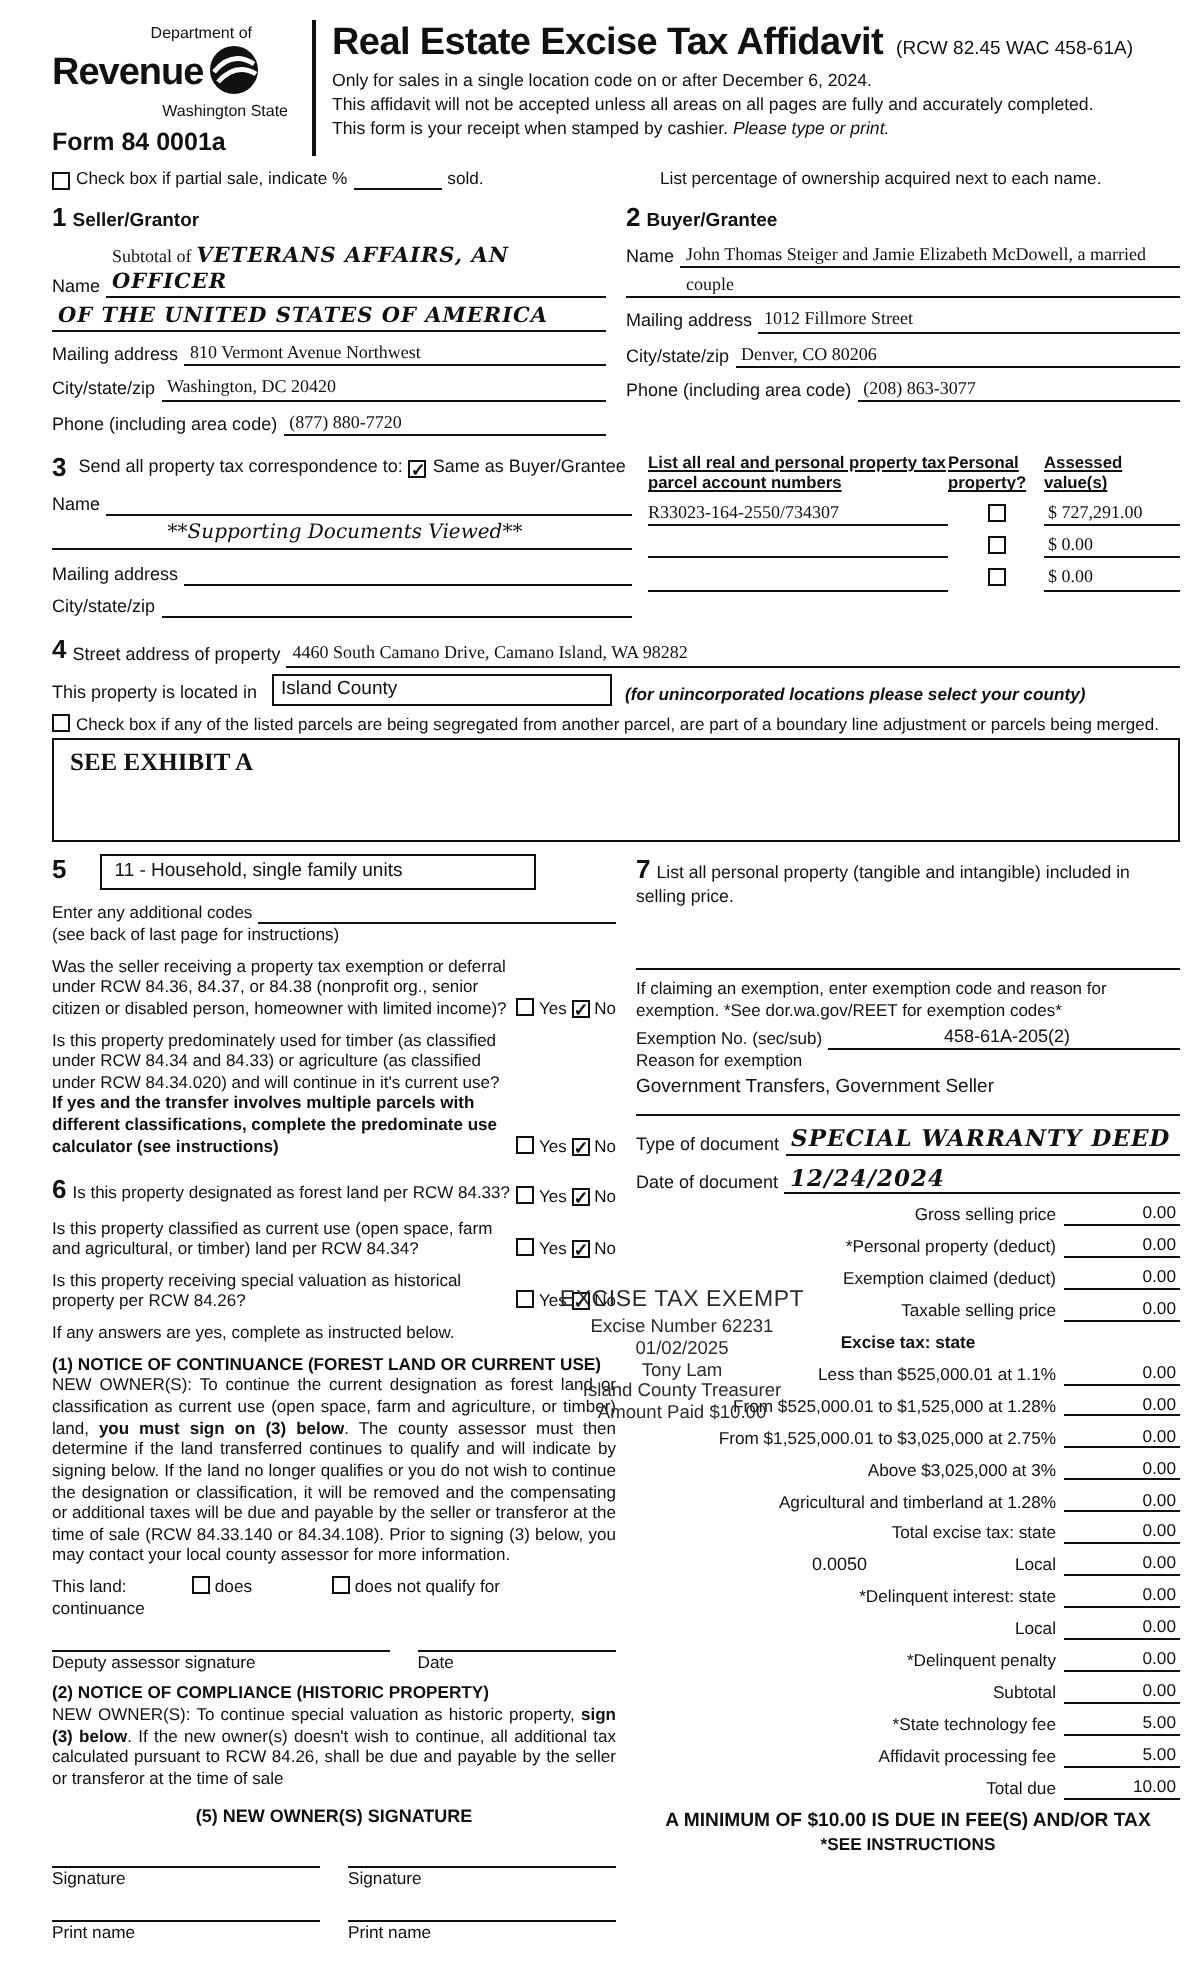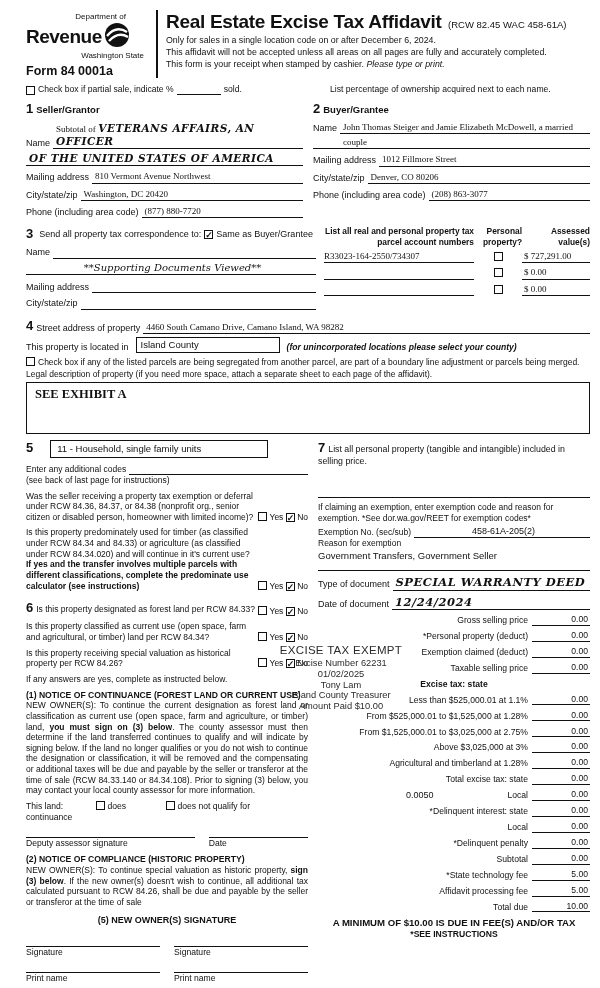--- a/index.html
+++ b/index.html
@@ -41,33 +41,33 @@
   .sechead { font-size:9.5px; font-weight:bold; }
   .frow { display:flex; align-items:flex-end; margin-top:5px; }
   .flabel { white-space:nowrap; padding-right:3px; }
   .ffill { flex:1; border-bottom:1px solid #111; min-height:11px; padding-left:3px; }
   .fullline { border-bottom:1px solid #111; min-height:11px; margin-top:3px; padding-left:3px; }
 
   
   .s3wrap { display:flex; gap:8px; margin-top:8px; }
   .s3left { width:290px; }
   .parcels { flex:1; }
-  .ptable-head { display:flex; font-weight:bold; font-size:8.4px; text-align:right; }
+  .ptable-head { display:flex; font-weight:bold; font-size:8.4px; text-align:left;text-decoration:underline; }
   .pt-c1 { width:150px; } .pt-c2 { width:48px; } .pt-c3 { flex:1; }
   .prow { display:flex; align-items:flex-end; margin-top:4px; }
   .prow .pnum { width:150px; border-bottom:1px solid #111; min-height:11px; }
   .prow .pcb { width:48px; text-align:center; }
   .prow .pval { flex:1; border-bottom:1px solid #111; min-height:11px; padding-left:2px; }
   .stampline { text-align:center; font-style:italic; font-family:"DejaVu Serif",serif; font-size:10px; }
 
   
   .s4 { margin-top:8px; }
   .s4row { display:flex; align-items:flex-end; }
   .countyrow { display:flex; align-items:flex-end; margin-top:3px; gap:7px; }
-  .countybox { border:1px solid #111; width:144px; padding:1px 4px; font-size:9.5px; }
+  .countybox { border:1px solid #111; width:170px; padding:1px 4px; font-size:9.5px; }
   .county-note { font-weight:bold; font-style:italic; font-size:8.6px; }
   .segrow { display:flex; gap:3px; margin-top:4px; align-items:flex-start; }
   .legalbox { border:1.3px solid #111; height:52px; margin-top:2px; padding:4px 8px; }
   .exhibit { font-family:"Liberation Serif",serif; font-weight:bold; font-size:12.5px; }
 
   
   .mid { display:flex; margin-top:6px; }
   .leftcol { width:282px; }
   .rightcol { flex:1; padding-left:10px; }
 
@@ -252,21 +252,20 @@
     </div>
     <div class="countyrow">
       <span>This property is located in</span>
       <span class="countybox">Island County</span>
       <span class="county-note">(for unincorporated locations please select your county)</span>
     </div>
     <div class="segrow">
       <span class="cb"></span>
       <span class="small">Check box if any of the listed parcels are being segregated from another parcel, are part of a boundary line adjustment or parcels being merged.</span>
     </div>
-    <div class="small" style="margin-top:2px;">Legal description of property (if you need more space, attach a separate sheet to each page of the affidavit).</div>
     <div class="legalbox">
       <span class="exhibit">SEE EXHIBIT A</span>
     </div>
   </div>
 
   <div class="mid">
     <div class="leftcol">
 
       <div class="s5head">
         <span class="secnum">5</span>

